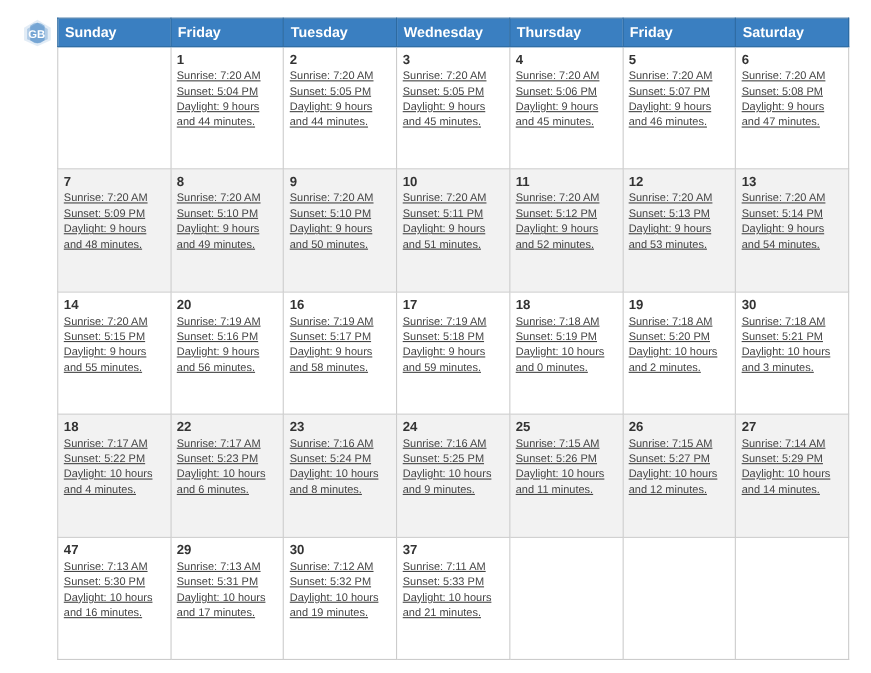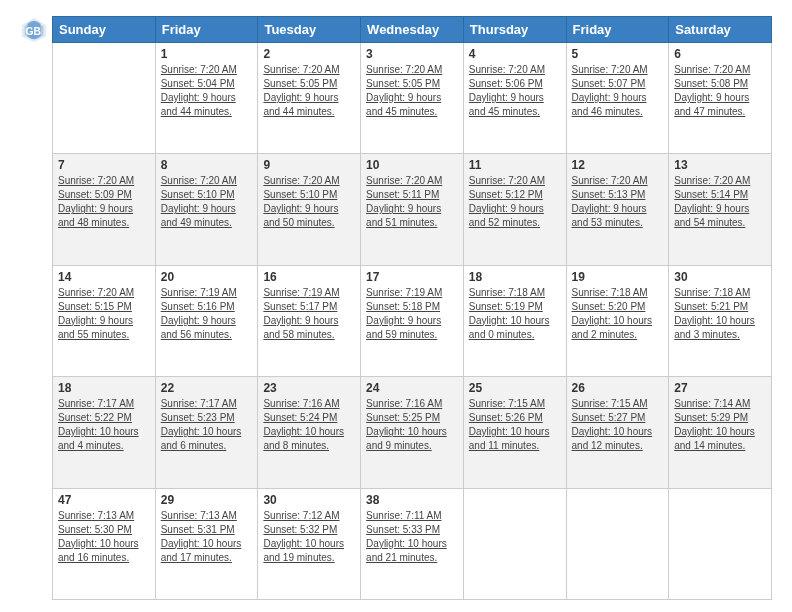--- a/index.html
+++ b/index.html
@@ -262,21 +262,21 @@
           </td>
           <td>
             <span class="day-num">29</span>
             <div class="day-info">Sunrise: 7:13 AM<br>Sunset: 5:31 PM<br>Daylight: 10 hours<br>and 17 minutes.</div>
           </td>
           <td>
             <span class="day-num">30</span>
             <div class="day-info">Sunrise: 7:12 AM<br>Sunset: 5:32 PM<br>Daylight: 10 hours<br>and 19 minutes.</div>
           </td>
           <td>
-            <span class="day-num">38</span>
+            <span class="day-num">37</span>
             <div class="day-info">Sunrise: 7:11 AM<br>Sunset: 5:33 PM<br>Daylight: 10 hours<br>and 21 minutes.</div>
           </td>
           <td class="empty-cell"></td>
           <td class="empty-cell"></td>
           <td class="empty-cell"></td>
         </tr>
       </tbody>
   </table>
 </div>
 

